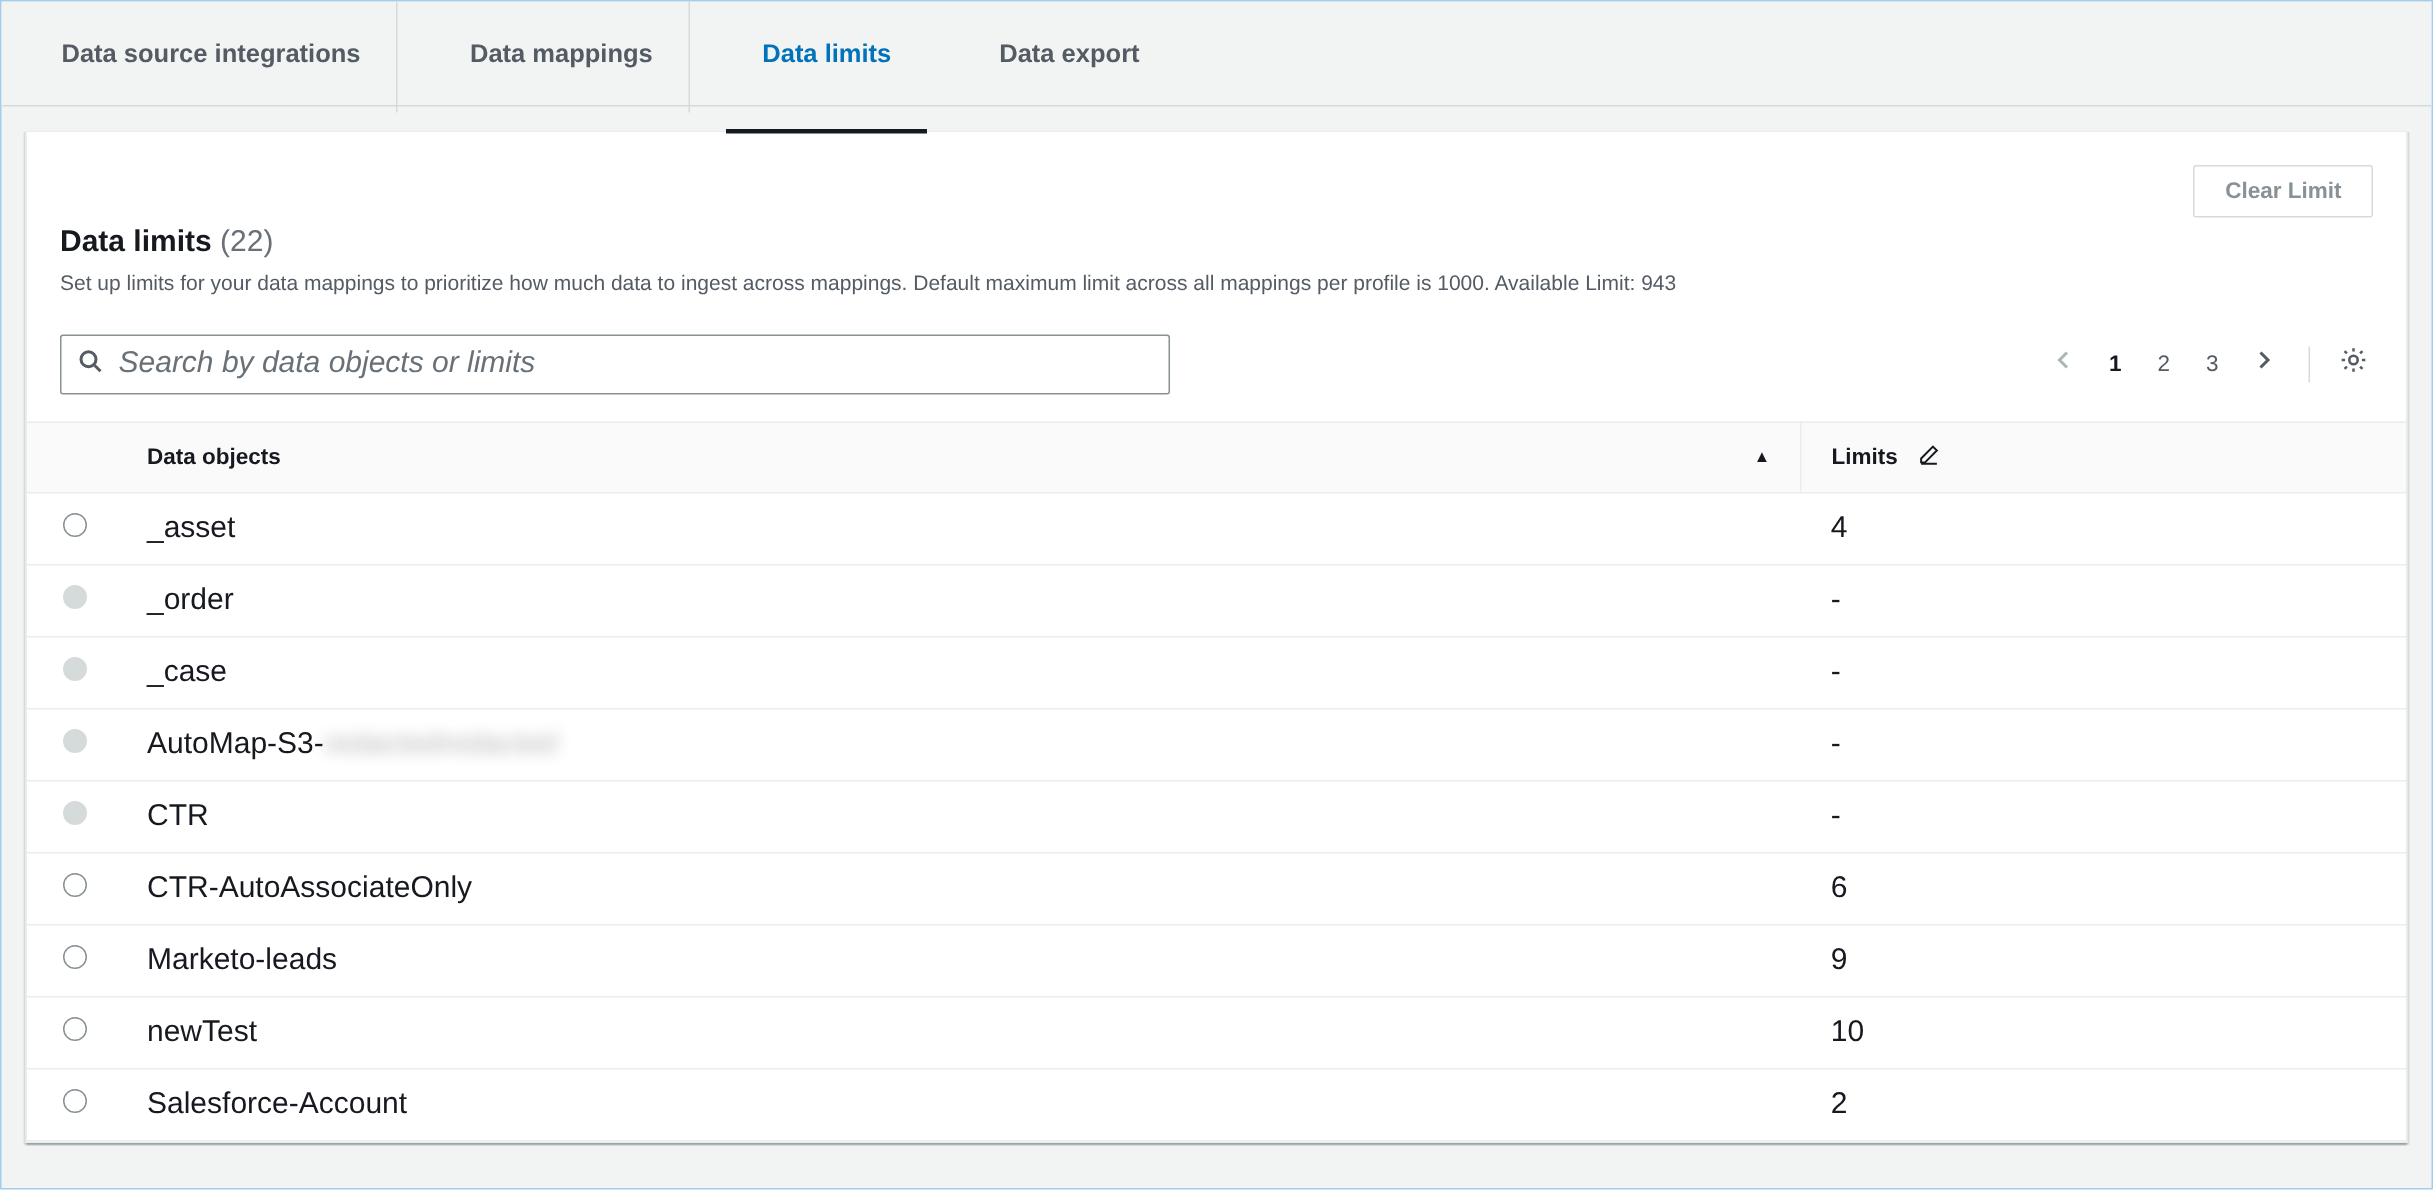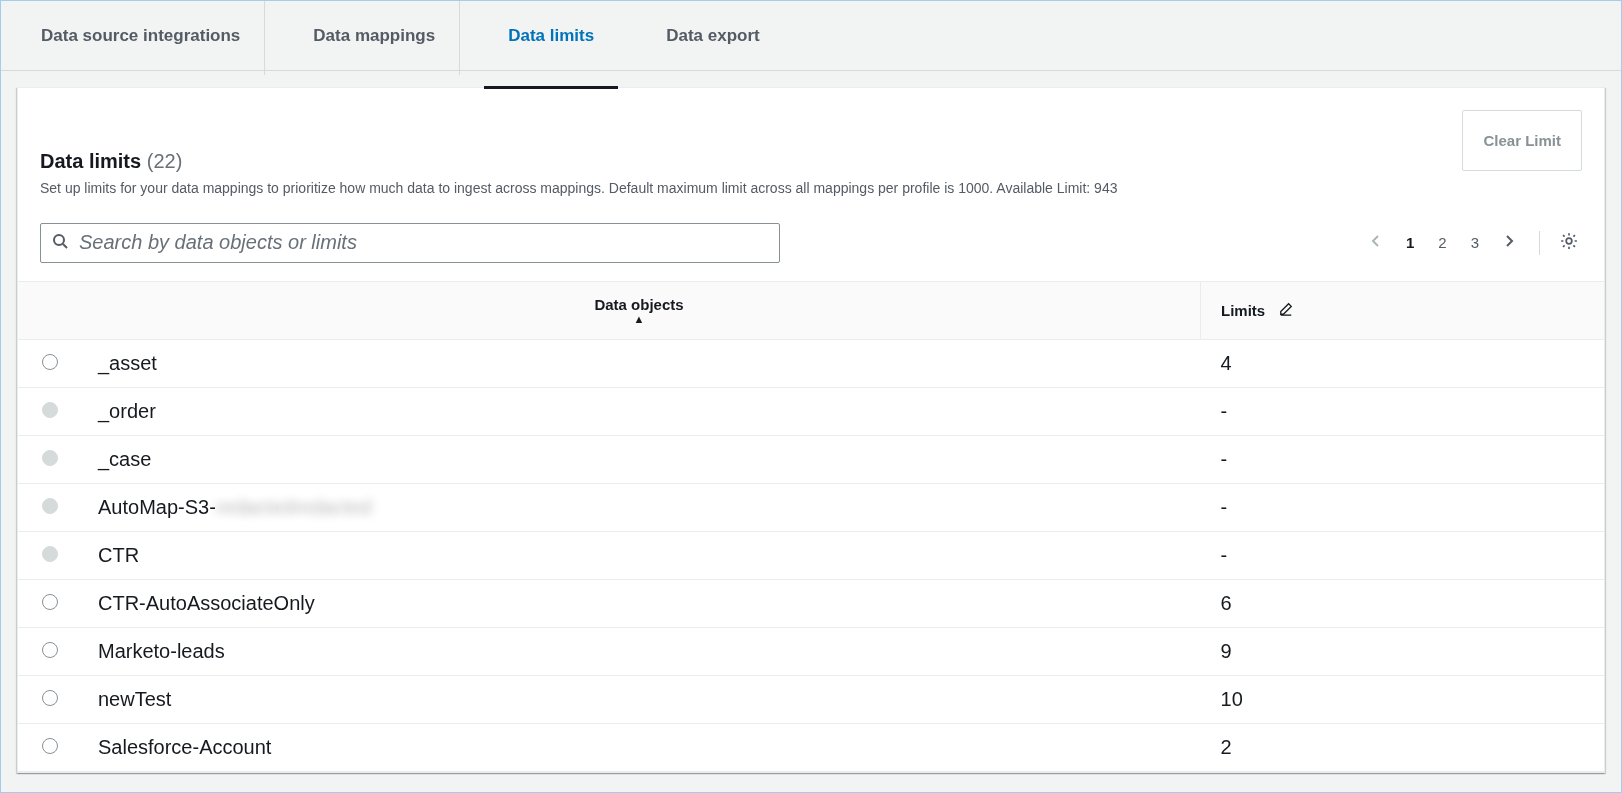--- a/index.html
+++ b/index.html
@@ -85,21 +85,21 @@
       font-size: 14px;
       color: #545b64;
       line-height: 1.4;
     }
     .clear-btn {
       background: #fff;
       border: 1px solid #d5dbdb;
       color: #879196;
       font-weight: 700;
       font-size: 15px;
-      padding: 21px 20px;
+      padding: 8px 20px;
       border-radius: 2px;
       cursor: pointer;
     }
     .toolbar-row {
       display: flex;
       justify-content: space-between;
       align-items: center;
       padding: 12px 22px 18px 22px;
     }
     .search-wrap {
@@ -180,21 +180,20 @@
       width: 60px;
       padding-left: 24px;
     }
     .table thead th.obj-col {
       border-right: 1px solid #eaeded;
     }
     .th-content {
       display: flex;
       align-items: center;
       justify-content: space-between;
-      flex-direction: column;
     }
     .th-left {
       display: flex;
       align-items: flex-start;
       gap: 8px;
     }
     .sort-arrow {
       font-size: 11px;
       color: #16191f;
     }

